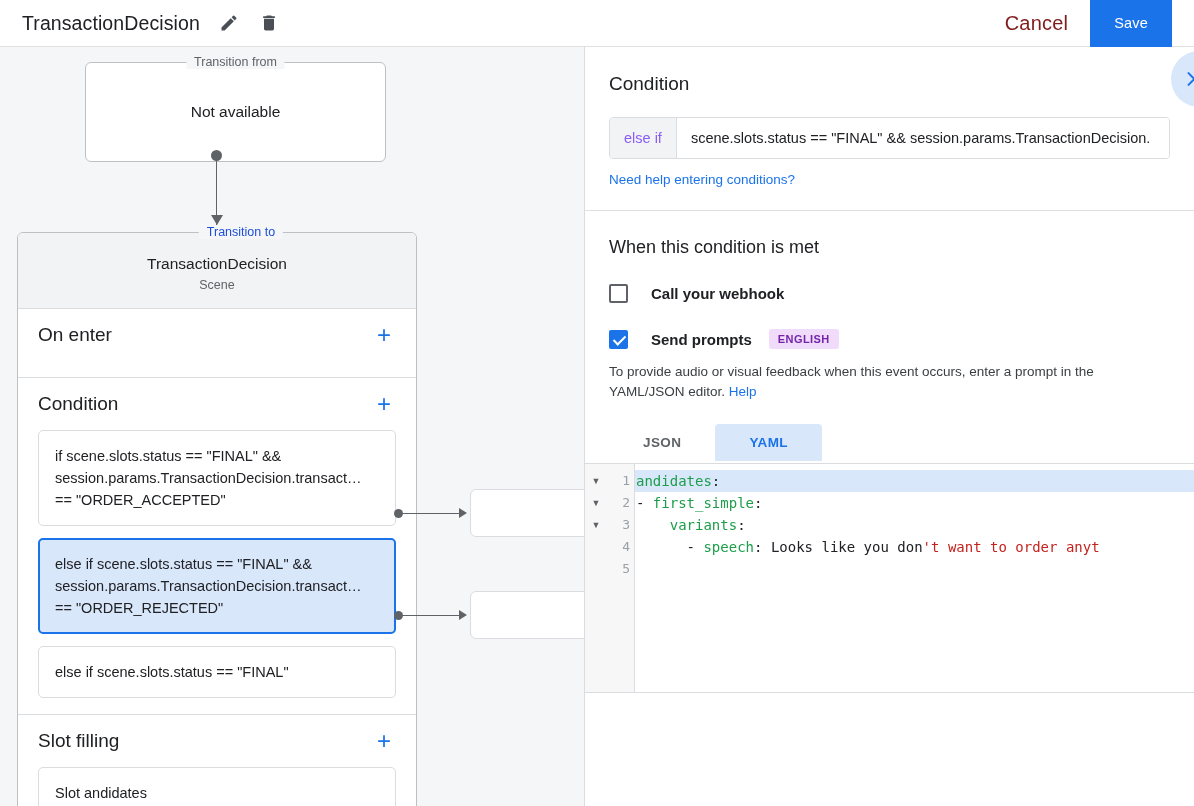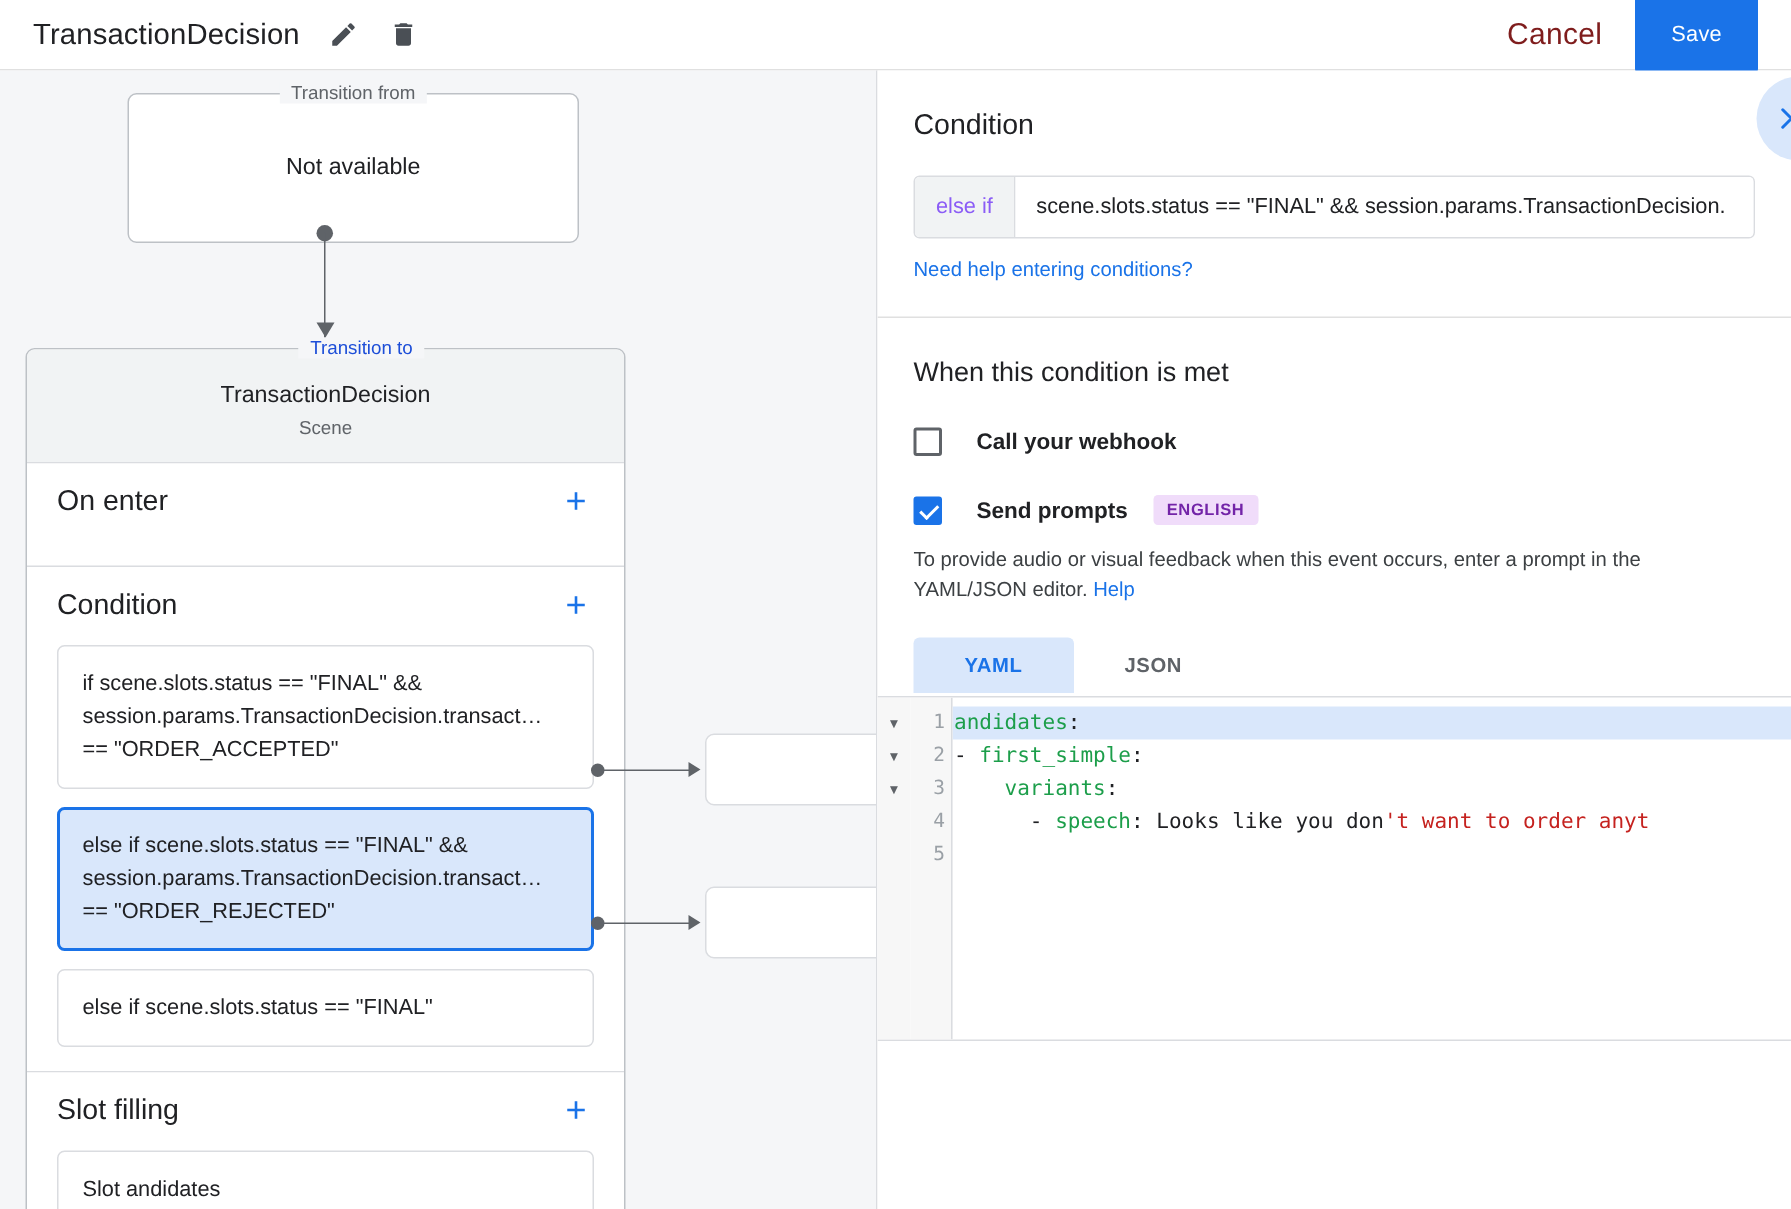--- a/index.html
+++ b/index.html
@@ -485,22 +485,22 @@
         <span class="cbox checked"></span>
         <span class="cb-label">Send prompts</span>
         <span class="lang-badge">ENGLISH</span>
       </div>
 
       <div class="hint-text">
         <span>To provide audio or visual feedback when this event occurs, enter a prompt in the YAML/JSON editor. </span><a>Help</a>
       </div>
 
       <div class="tabs">
+        <div class="tab">JSON</div>
         <div class="tab active">YAML</div>
-        <div class="tab">JSON</div>
       </div>
     </div>
 
     <div class="editor">
       <div class="gutter-fold">
         <div class="fold-arrow">▼</div>
         <div class="fold-arrow">▼</div>
         <div class="fold-arrow">▼</div>
         <div class="fold-arrow"></div>
         <div class="fold-arrow"></div>

